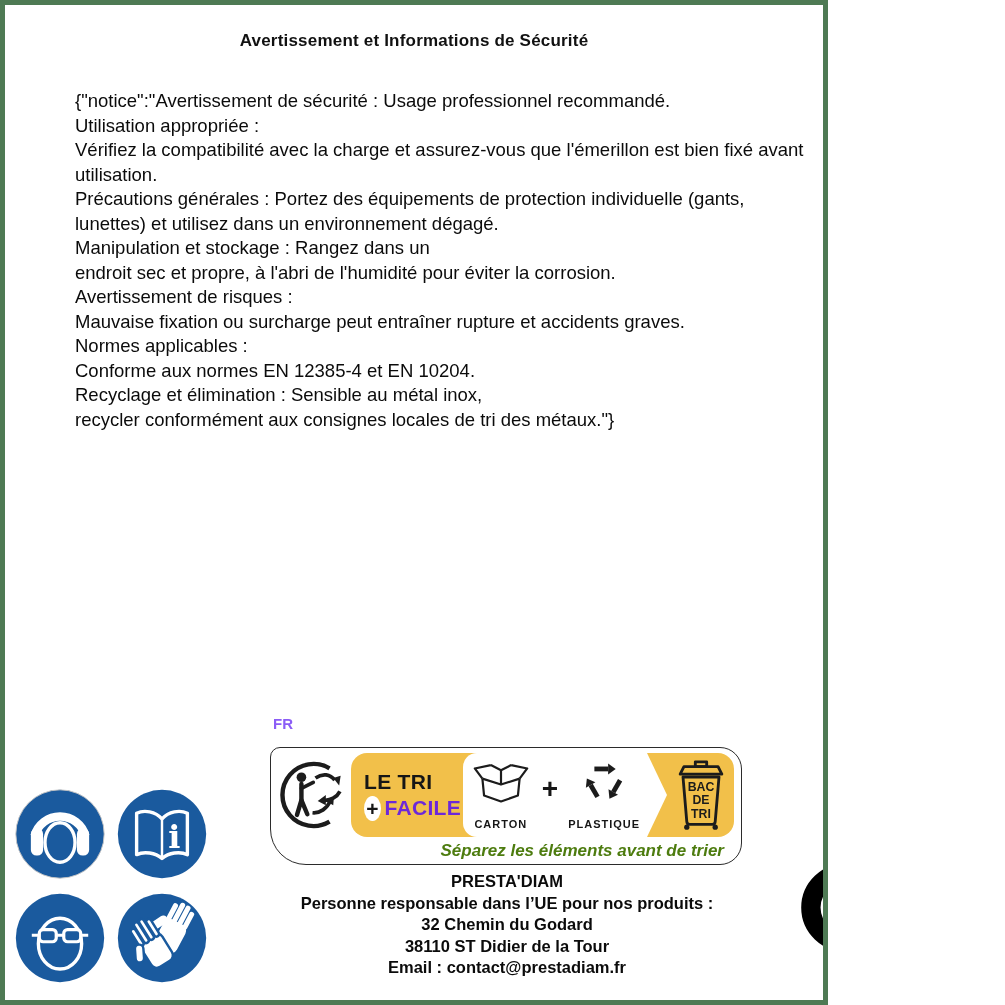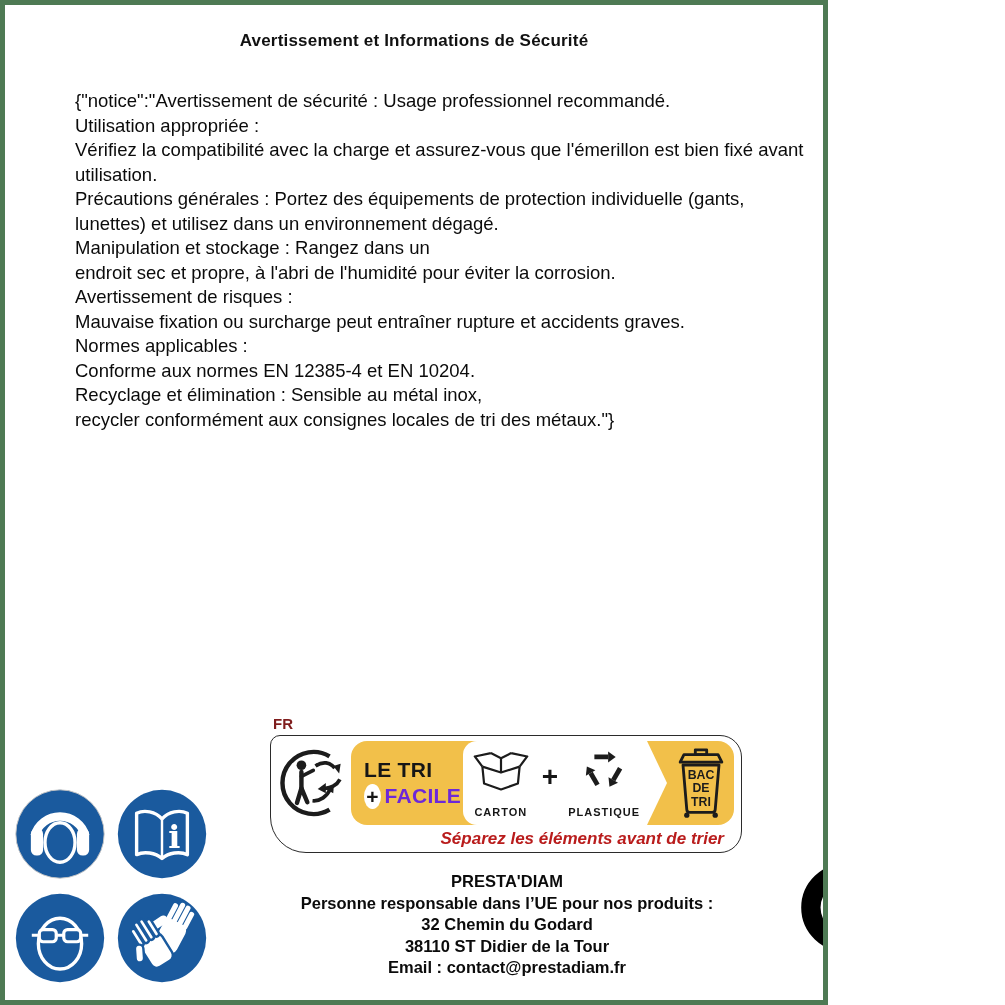--- a/index.html
+++ b/index.html
@@ -17,21 +17,21 @@
     font-size:18.5px;line-height:24.5px;white-space:pre-line;color:#0b0b0b;
   }
   
   .safety-grid{
     position:absolute;left:8px;top:782px;width:202px;height:200px;
     display:grid;grid-template-columns:98px 98px;grid-template-rows:100px 100px;gap:4px;
   }
   .safety-grid svg{width:94px;height:94px;display:block;}
   
   .recycle-block{position:absolute;left:265px;top:710px;width:472px;}
-  .fr-label{font-size:15px;font-weight:bold;color:#7f1d1d;margin:0 0 3px 3px;}
+  .fr-label{font-size:15px;font-weight:bold;color:#8b5cf6;margin:0 0 15px 3px;}
   .tri-box{
     box-sizing:border-box;width:472px;height:118px;background:#fff;
     border:1.6px solid #2b2b2b;border-radius:10px 22px 22px 36px;
     padding:5px 7px 0 6px;display:flex;flex-direction:column;
   }
   .tri-row{display:flex;align-items:center;height:84px;}
   .triman{width:74px;height:78px;flex:0 0 74px;}
   .yellow-band{
     position:relative;flex:1;height:84px;border-radius:16px;overflow:hidden;
     display:flex;align-items:stretch;
@@ -55,21 +55,21 @@
   .chevron-tip{
     width:20px;flex:0 0 20px;background:#fff;
     clip-path:polygon(0 0,100% 50%,0 100%);
   }
   .material{display:flex;flex-direction:column;align-items:center;gap:14px;}
   .material-label{font-size:11px;font-weight:700;letter-spacing:1px;color:#161616;}
   .mat-plus{font-size:28px;font-weight:800;color:#161616;margin-top:-12px;}
   .bin-zone{flex:1;display:flex;align-items:center;justify-content:center;}
   .caption{
     height:27px;display:flex;align-items:center;justify-content:flex-end;
-    padding-right:10px;font-size:17px;font-weight:700;font-style:italic;color:#b91c1c;
+    padding-right:10px;font-size:17px;font-weight:700;font-style:italic;color:#4d7c0f;
   }
   
   .address{
     position:absolute;left:252px;top:866px;width:500px;text-align:center;
     font-size:16.5px;font-weight:bold;line-height:21.5px;color:#0b0b0b;
   }
   
   .ce{position:absolute;left:796px;top:840px;width:172px;height:128px;}
 </style>
 </head>

